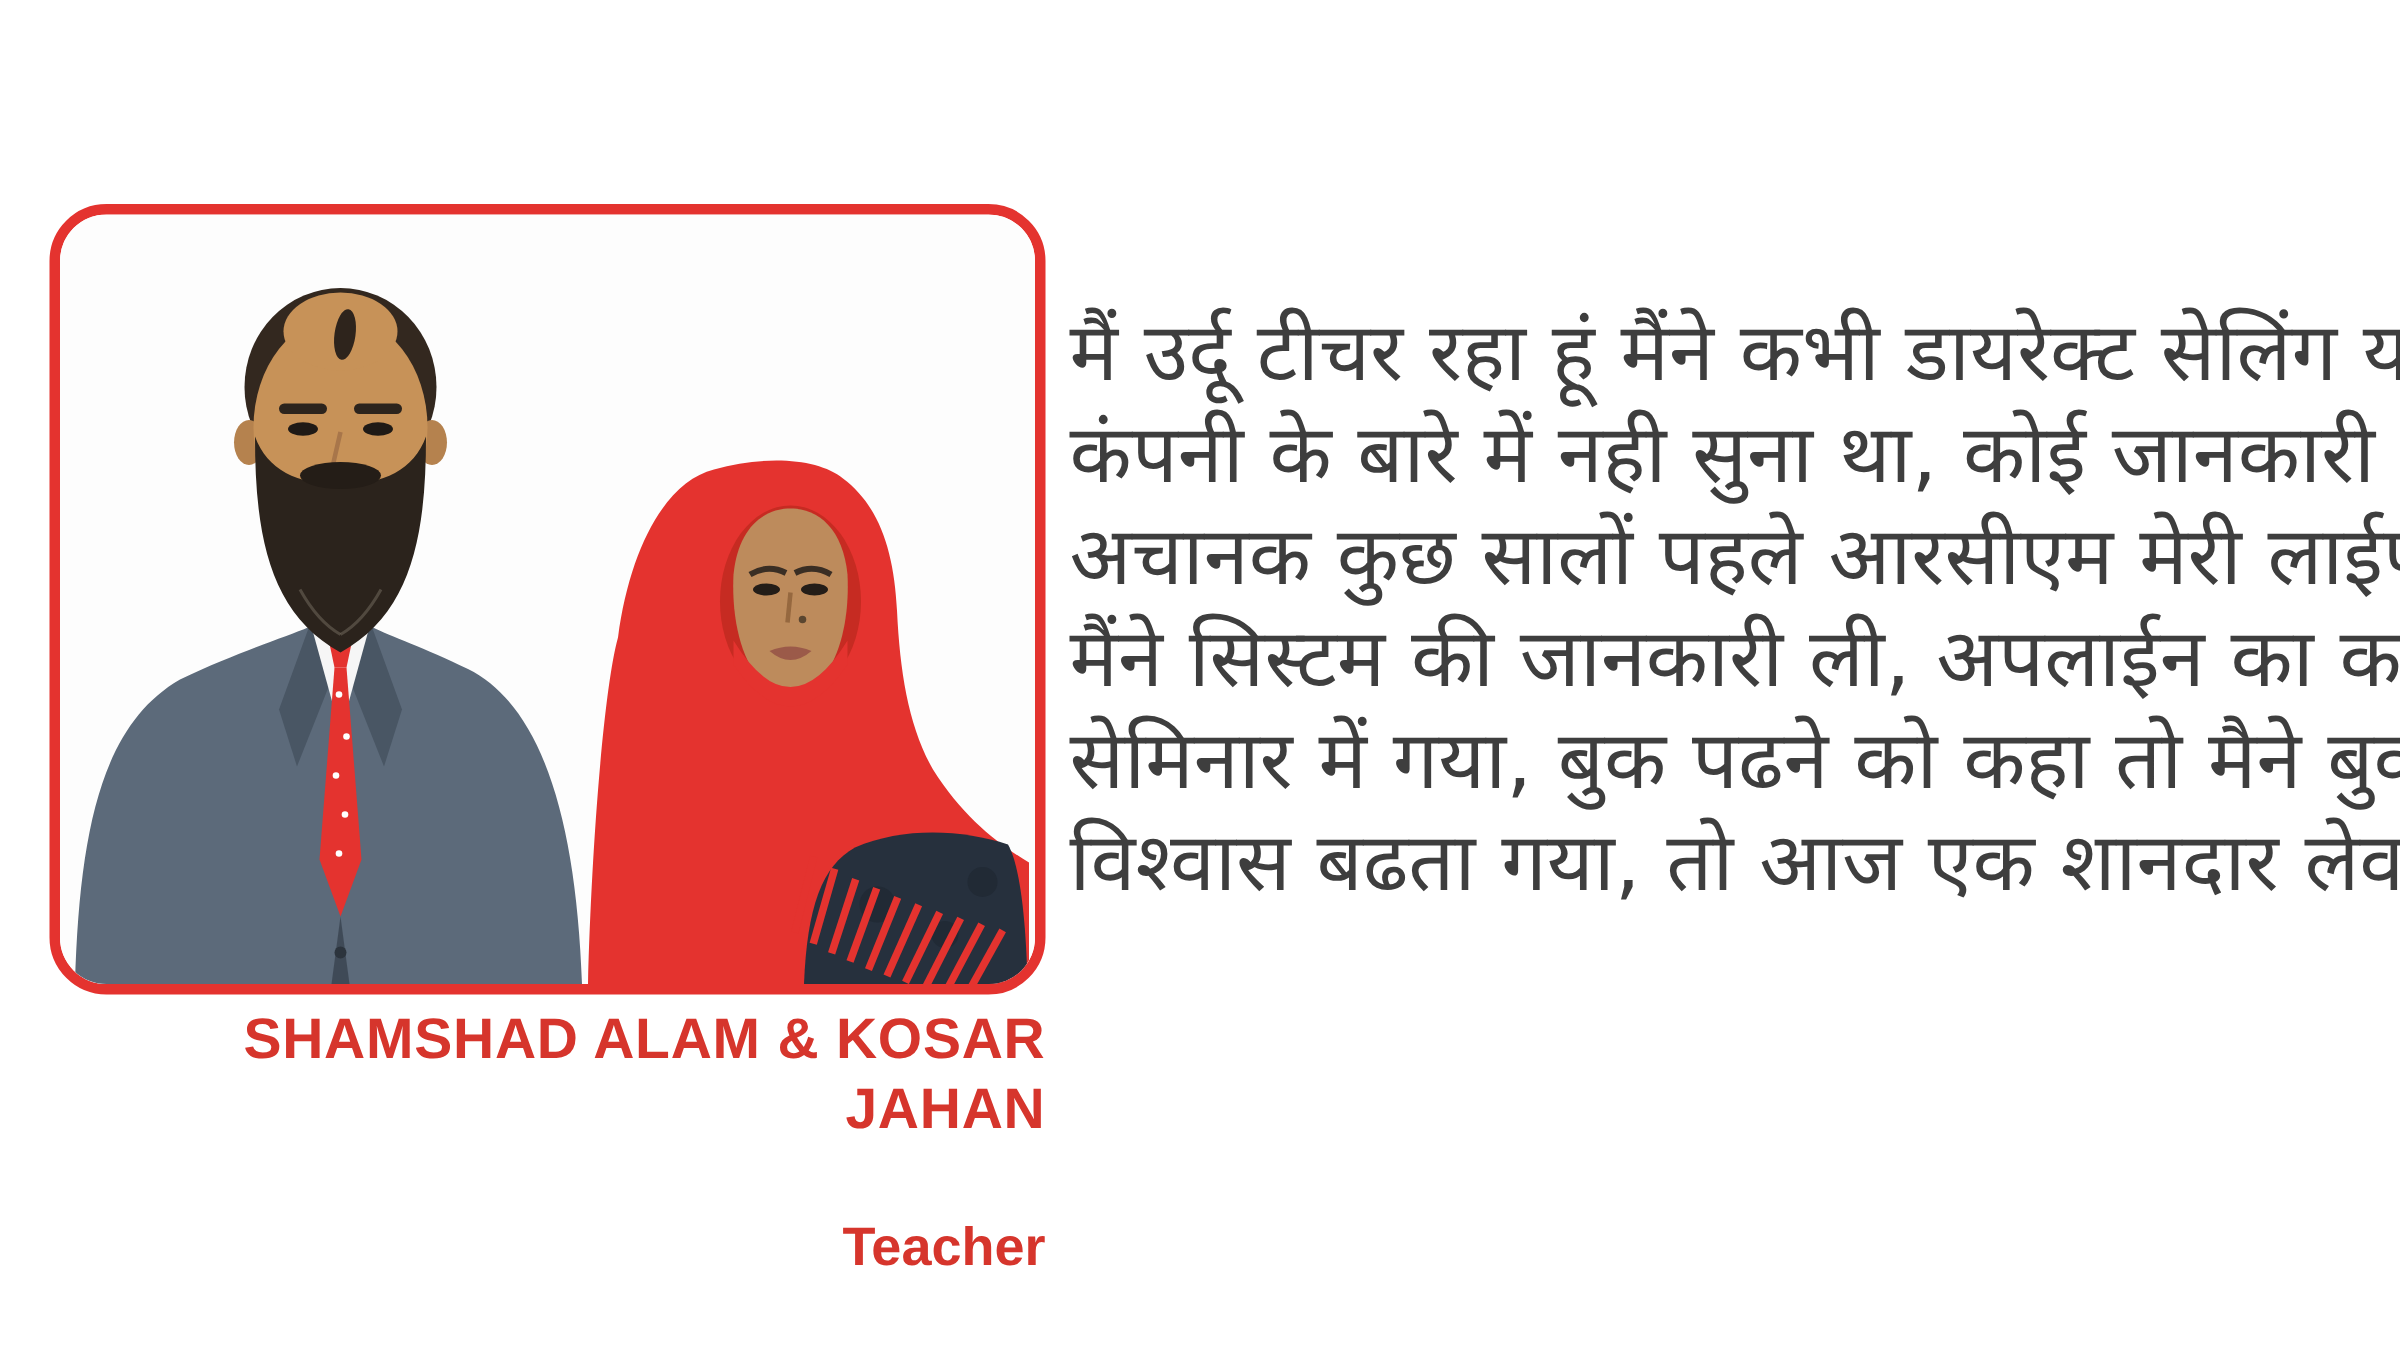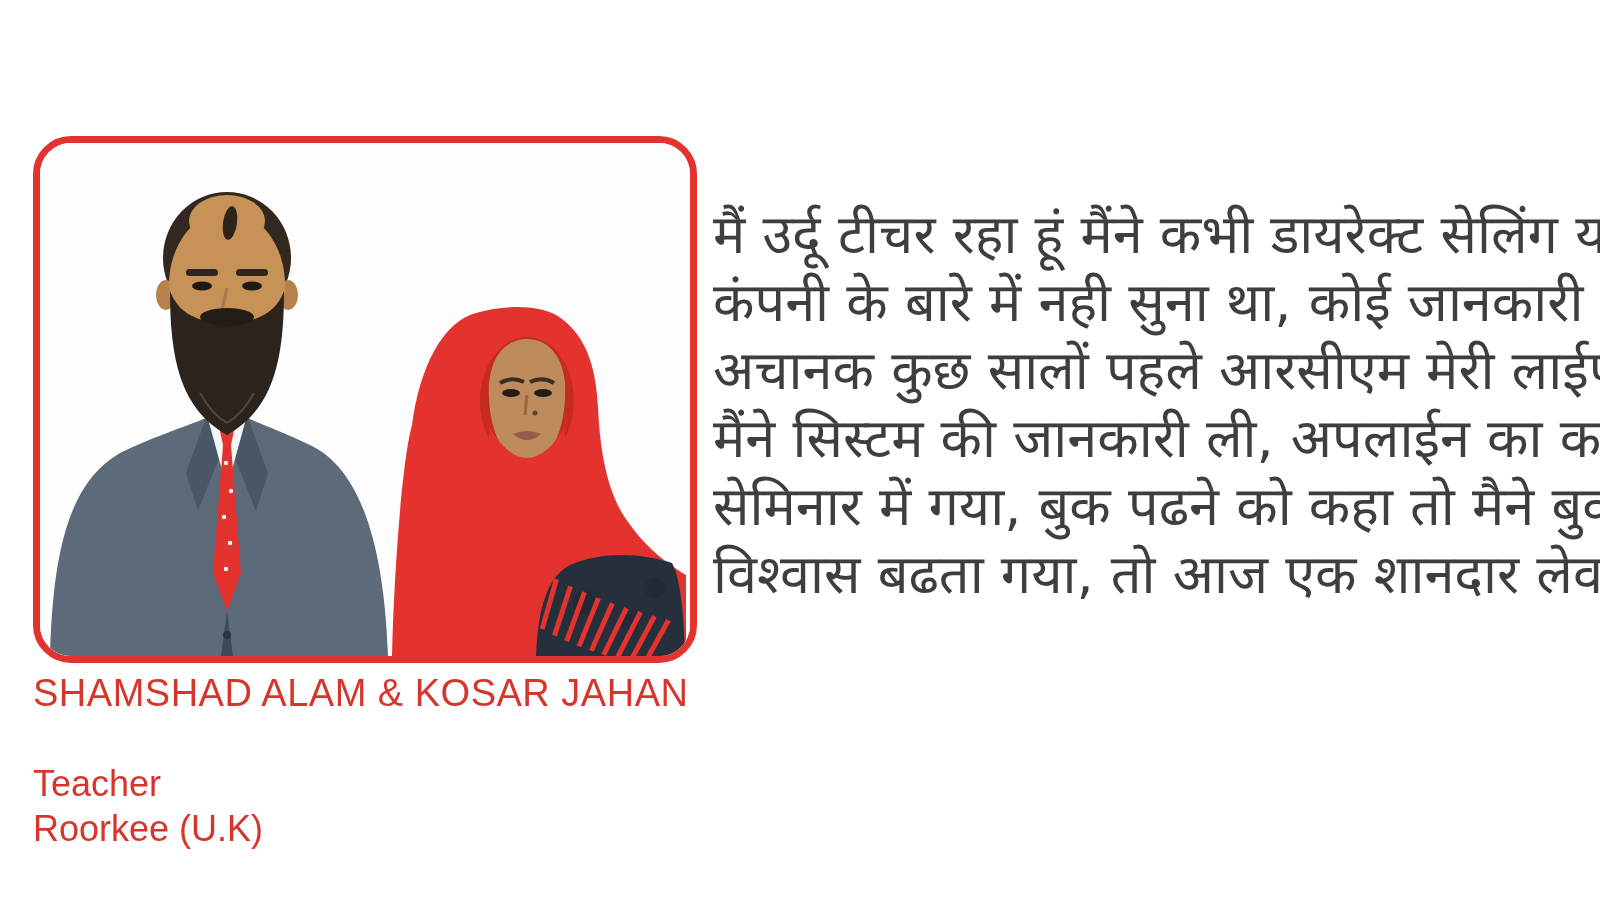--- a/index.html
+++ b/index.html
@@ -25,22 +25,22 @@
     background: #fefefe;
   }
   .photo-frame svg { display: block; width: 650px; height: 513px; }
 
   
   .caption {
     position: absolute;
     left: 33px;
     top: 670px;
     width: 664px;
-    text-align: left;
-    font-weight: normal;
+    text-align: right;
+    font-weight: bold;
     color: var(--caption-red, #d6352c);
   }
   .caption-name     { font-size: 38px; line-height: 47px; letter-spacing: 0.5px; }
   .caption-role     { font-size: 36px; line-height: 45px; margin-top: 44px; }
   .caption-location { font-size: 36px; line-height: 45px; }
 
   
   .testimonial {
     position: absolute;
     left: 713px;
@@ -145,21 +145,20 @@
         <path d="M487,252 L485,272" stroke="#96683f" stroke-width="3" fill="none"></path>
         <circle cx="495" cy="270" r="2.5" fill="#5a4630"></circle>
         <path d="M473,291 Q487,285 501,291 Q487,303 473,291 Z" fill="#9b5a49"></path>
       </g>
     </svg>
   </div>
 
   <div class="caption">
     <div class="caption-name">SHAMSHAD ALAM &amp; KOSAR JAHAN</div>
     <div class="caption-role">Teacher</div>
-    <div class="caption-location">Roorkee (U.K)</div>
   </div>
 
   <div class="testimonial">
     <div class="testimonial-line">मैं उर्दू टीचर रहा हूं मैंने कभी डायरेक्ट सेलिंग या किसी</div>
     <div class="testimonial-line">कंपनी के बारे में नही सुना था, कोई जानकारी नहीं थी,</div>
     <div class="testimonial-line">अचानक कुछ सालों पहले आरसीएम मेरी लाईफ मे आया,</div>
     <div class="testimonial-line">मैंने सिस्टम की जानकारी ली, अपलाईन का कहना माना,</div>
     <div class="testimonial-line">सेमिनार में गया, बुक पढने को कहा तो मैने बुक पढी, मेरा</div>
     <div class="testimonial-line">विश्वास बढता गया, तो आज एक शानदार लेवल पर हूं।</div>
   </div>

